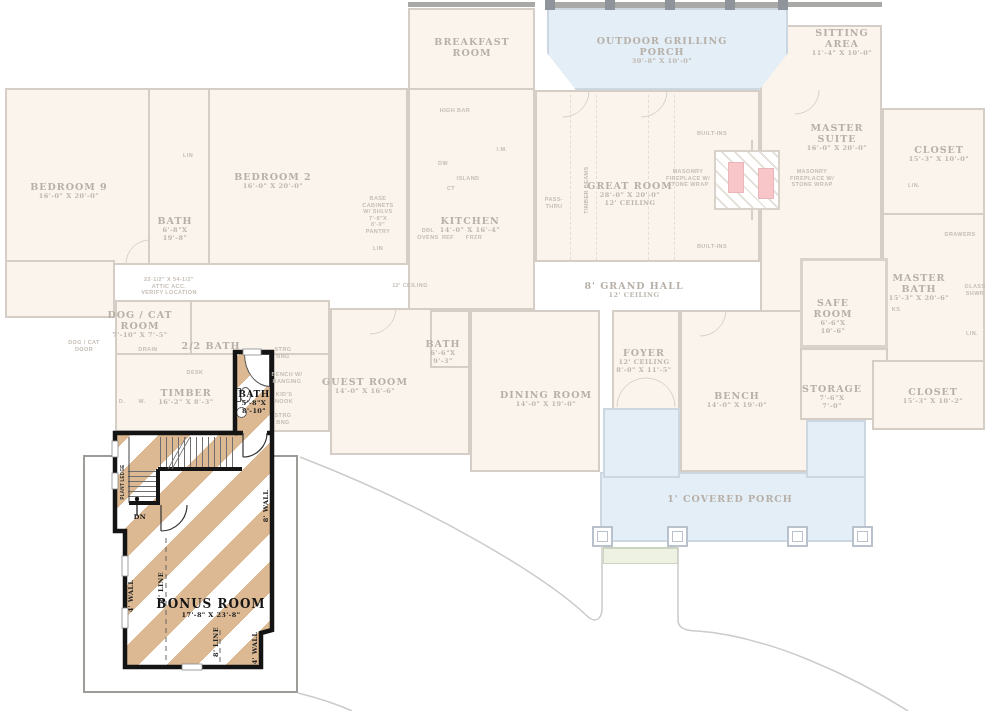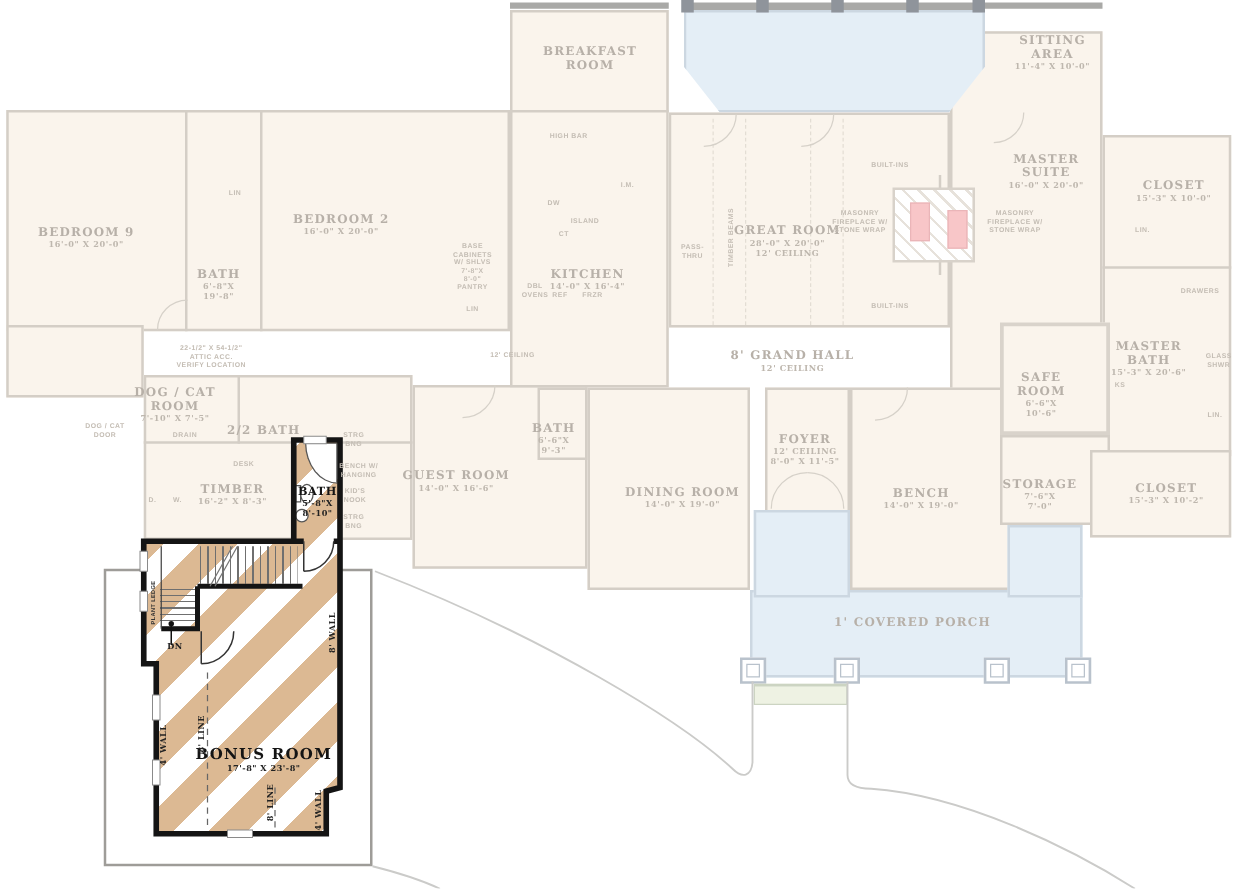--- a/index.html
+++ b/index.html
@@ -146,20 +146,25 @@
       <rect x="182" y="664" width="20" height="6"></rect>
       <rect x="243" y="349" width="18" height="6"></rect>
     </g>
   </svg>
 
   <div id="labels">
       <div class="lbl" style="left: 472px; top: 47px;">
         <span class="r">BREAKFAST</span>
         <span class="r">ROOM</span>
       </div>
+      <div class="lbl" style="left: 662px; top: 50px;">
+        <span class="r">OUTDOOR GRILLING</span>
+        <span class="r">PORCH</span>
+        <span class="d">30'-8" X 10'-0"</span>
+      </div>
       <div class="lbl" style="left: 842px; top: 42px;">
         <span class="r">SITTING</span>
         <span class="r">AREA</span>
         <span class="d">11'-4" X 10'-0"</span>
       </div>
       <div class="lbl" style="left: 69px; top: 190px;">
         <span class="r">BEDROOM 9</span>
         <span class="d">16'-0" X 20'-0"</span>
       </div>
       <div class="lbl" style="left: 175px; top: 228px;">

